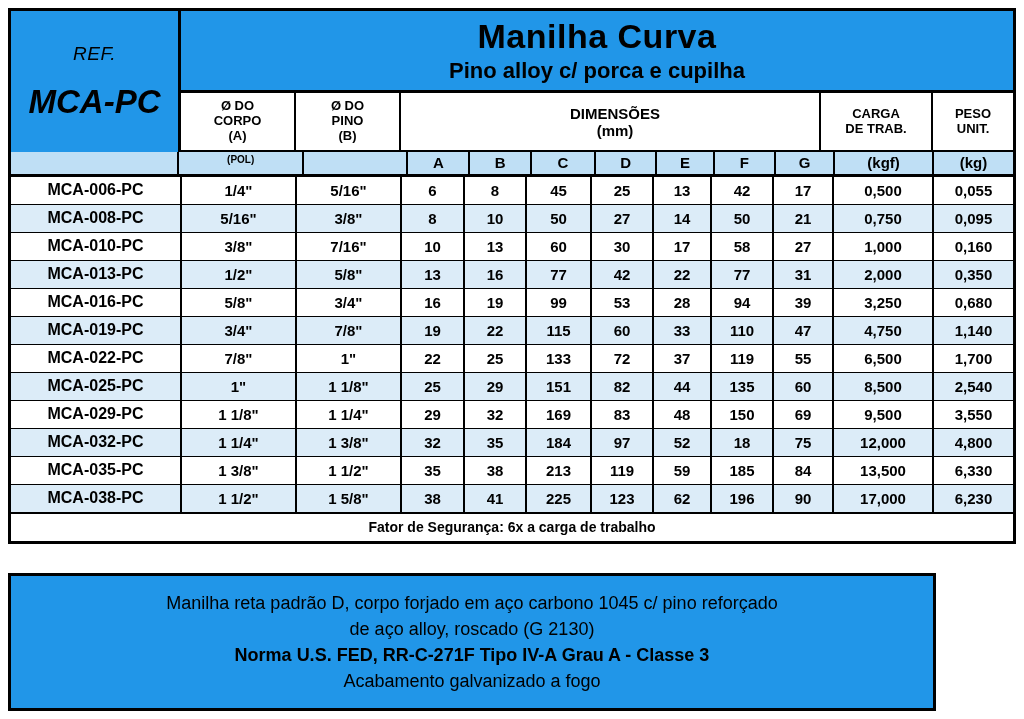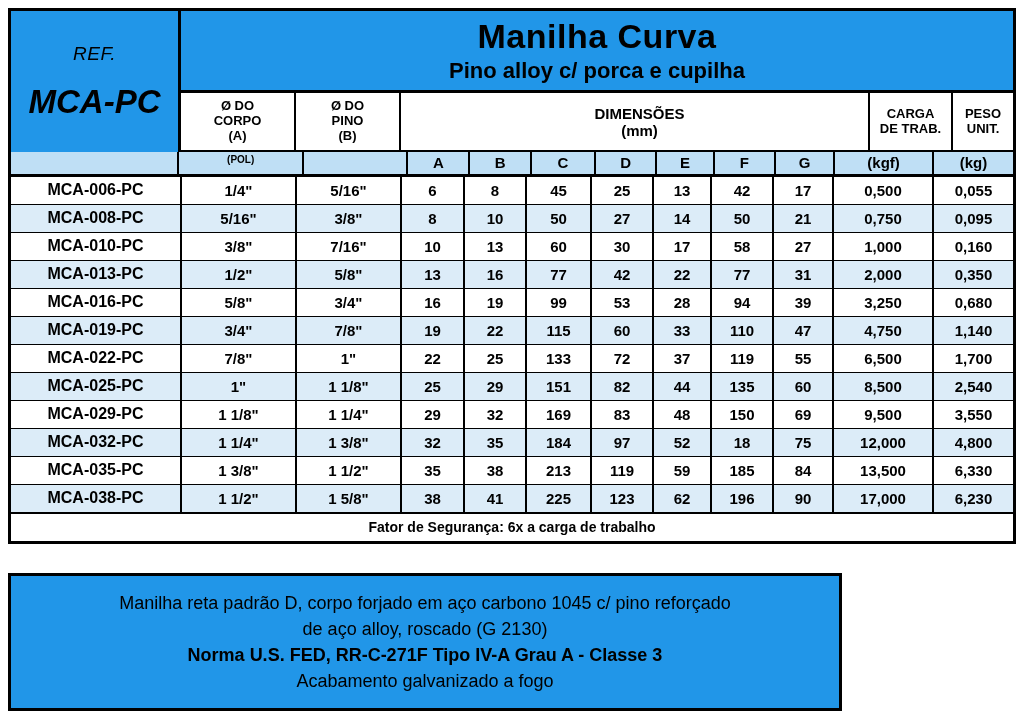--- a/index.html
+++ b/index.html
@@ -173,21 +173,21 @@
     color: #000000;
     padding: 5px 0 6px 0;
     border-top: 2px solid #000000;
   }
 
   
   .note-block {
     position: absolute;
     left: 8px;
     top: 573px;
-    width: 834px;
+    width: 928px;
     height: 138px;
     border: 3px solid #000000;
     box-sizing: border-box;
     background: #2196e8;
     display: flex;
     flex-direction: column;
     align-items: center;
     justify-content: center;
     padding: 8px 10px;
   }
@@ -228,25 +228,25 @@
           </div>
           <div class="ch" style="width:105px">
             <span>Ø DO</span>
             <span>PINO</span>
             <span>(B)</span>
           </div>
           <div class="ch ch-dim">
             <span>DIMENSÕES</span>
             <span>(mm)</span>
           </div>
-          <div class="ch" style="width:83px">
+          <div class="ch" style="width:112px">
             <span>CARGA</span>
             <span>DE TRAB.</span>
           </div>
-          <div class="ch" style="width:60px">
+          <div class="ch" style="width:80px">
             <span>PESO</span>
             <span>UNIT.</span>
           </div>
         </div>
 
       </div>
     </div>
 
     <div class="subhead">
       <div class="sh" style="width:170px">&nbsp;</div>

